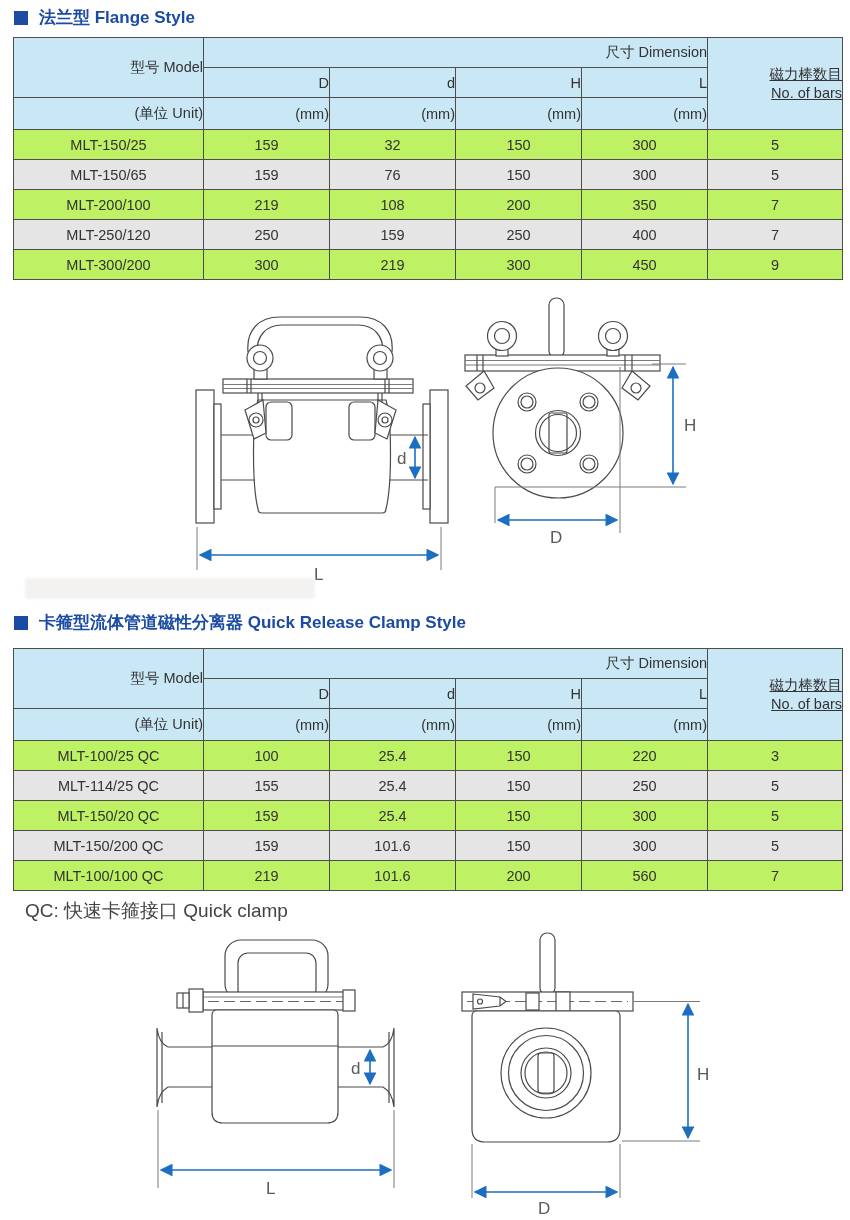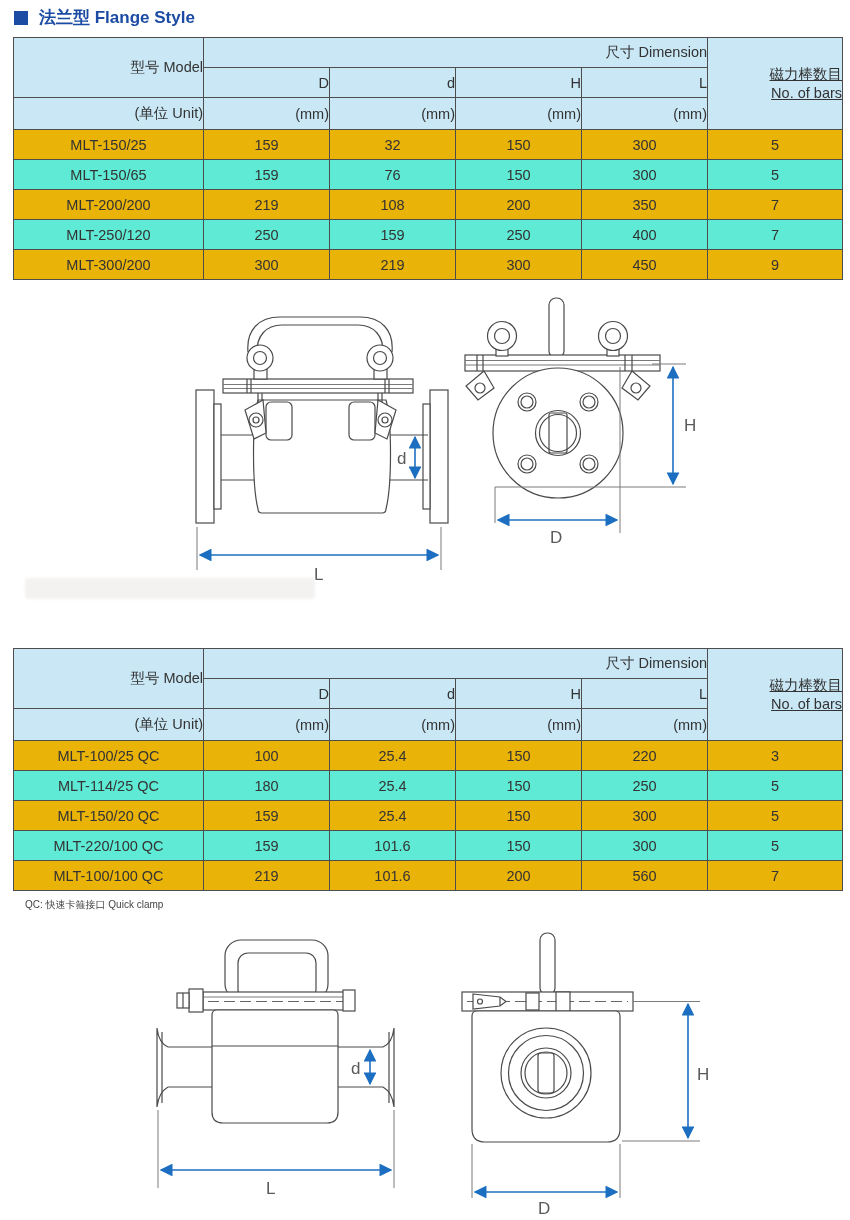--- a/index.html
+++ b/index.html
@@ -11,25 +11,25 @@
   .bullet { width:14px; height:14px; background:#1B4BA3; flex:0 0 auto; }
 
   table.spec { position:absolute; left:13px; border-collapse:collapse; table-layout:fixed;
                width:829px; background:#fff; }
   table.spec th, table.spec td { border:1px solid #4d4d4d; text-align:center; vertical-align:middle;
                font-weight:normal; font-size:14.5px; color:#333; padding:0; }
   table.spec thead th { background:#C9E7F5;text-align:right; }
   table.spec thead tr.r1 { height:30px; }
   table.spec thead tr.r2 { height:30px; }
   table.spec thead tr.r3 { height:32px;margin-top:44px; }
-  table.spec tbody tr { height:30px; background:#eab308; }
-  table.spec tbody tr.alt { background:#5eead4; }
+  table.spec tbody tr { height:30px; background:#bef264; }
+  table.spec tbody tr.alt { background:#e5e5e5; }
   .bars-head { line-height:1.3; font-size:14px;text-decoration:underline; }
 
-  .footnote { position:absolute; left:25px; top:898px; font-size:10px; color:#444; }
+  .footnote { position:absolute; left:25px; top:898px; font-size:19px; color:#444; }
 
   .redacted { position:absolute; left:25px; top:578px; width:290px; height:21px;
               background:#f3f2f1; border-radius:3px; filter:blur(1.5px); }
 
   .drawing { position:absolute; left:0; }
   svg .ln   { stroke:#4a4a4a; stroke-width:1.2; fill:none; }
   svg .fw   { stroke:#4a4a4a; stroke-width:1.2; fill:#fff; }
   svg .thin { stroke:#7a7a7a; stroke-width:1; fill:none; }
   svg .dash { stroke:#666; stroke-width:1; fill:none; stroke-dasharray:11 5; }
   svg .dim  { stroke:#1C6FC0; stroke-width:1.6; fill:none; }
@@ -88,21 +88,21 @@
         </tr>
         <tr class="alt">
           <td>MLT-150/65</td>
           <td>159</td>
           <td>76</td>
           <td>150</td>
           <td>300</td>
           <td>5</td>
         </tr>
         <tr>
-          <td>MLT-200/200</td>
+          <td>MLT-200/100</td>
           <td>219</td>
           <td>108</td>
           <td>200</td>
           <td>350</td>
           <td>7</td>
         </tr>
         <tr class="alt">
           <td>MLT-250/120</td>
           <td>250</td>
           <td>159</td>
@@ -204,20 +204,24 @@
       <text class="dimlbl" x="684" y="141">H</text>
 
       <path class="thin" d="M620,77 L620,243 M495,197 L495,233"></path>
       <line class="dim" x1="498" y1="230" x2="617" y2="230" marker-start="url(#ar1)" marker-end="url(#ar1)"></line>
       <text class="dimlbl" x="550" y="253">D</text>
     </g>
   </svg>
 
   <div class="redacted"></div>
 
+  <div class="section-title" style="top:611px;">
+    <span class="bullet"></span>
+    <span>卡箍型流体管道磁性分离器 Quick Release Clamp Style</span>
+  </div>
 
   <table class="spec" style="top:648px;">
     <colgroup>
         <col style="width:190px">
         <col style="width:126px">
         <col style="width:126px">
         <col style="width:126px">
         <col style="width:126px">
         <col style="width:135px">
       </colgroup>
@@ -248,36 +252,36 @@
       <tr>
           <td>MLT-100/25 QC</td>
           <td>100</td>
           <td>25.4</td>
           <td>150</td>
           <td>220</td>
           <td>3</td>
         </tr>
         <tr class="alt">
           <td>MLT-114/25 QC</td>
-          <td>180</td>
+          <td>155</td>
           <td>25.4</td>
           <td>150</td>
           <td>250</td>
           <td>5</td>
         </tr>
         <tr>
           <td>MLT-150/20 QC</td>
           <td>159</td>
           <td>25.4</td>
           <td>150</td>
           <td>300</td>
           <td>5</td>
         </tr>
         <tr class="alt">
-          <td>MLT-220/100 QC</td>
+          <td>MLT-150/200 QC</td>
           <td>159</td>
           <td>101.6</td>
           <td>150</td>
           <td>300</td>
           <td>5</td>
         </tr>
         <tr>
           <td>MLT-100/100 QC</td>
           <td>219</td>
           <td>101.6</td>

